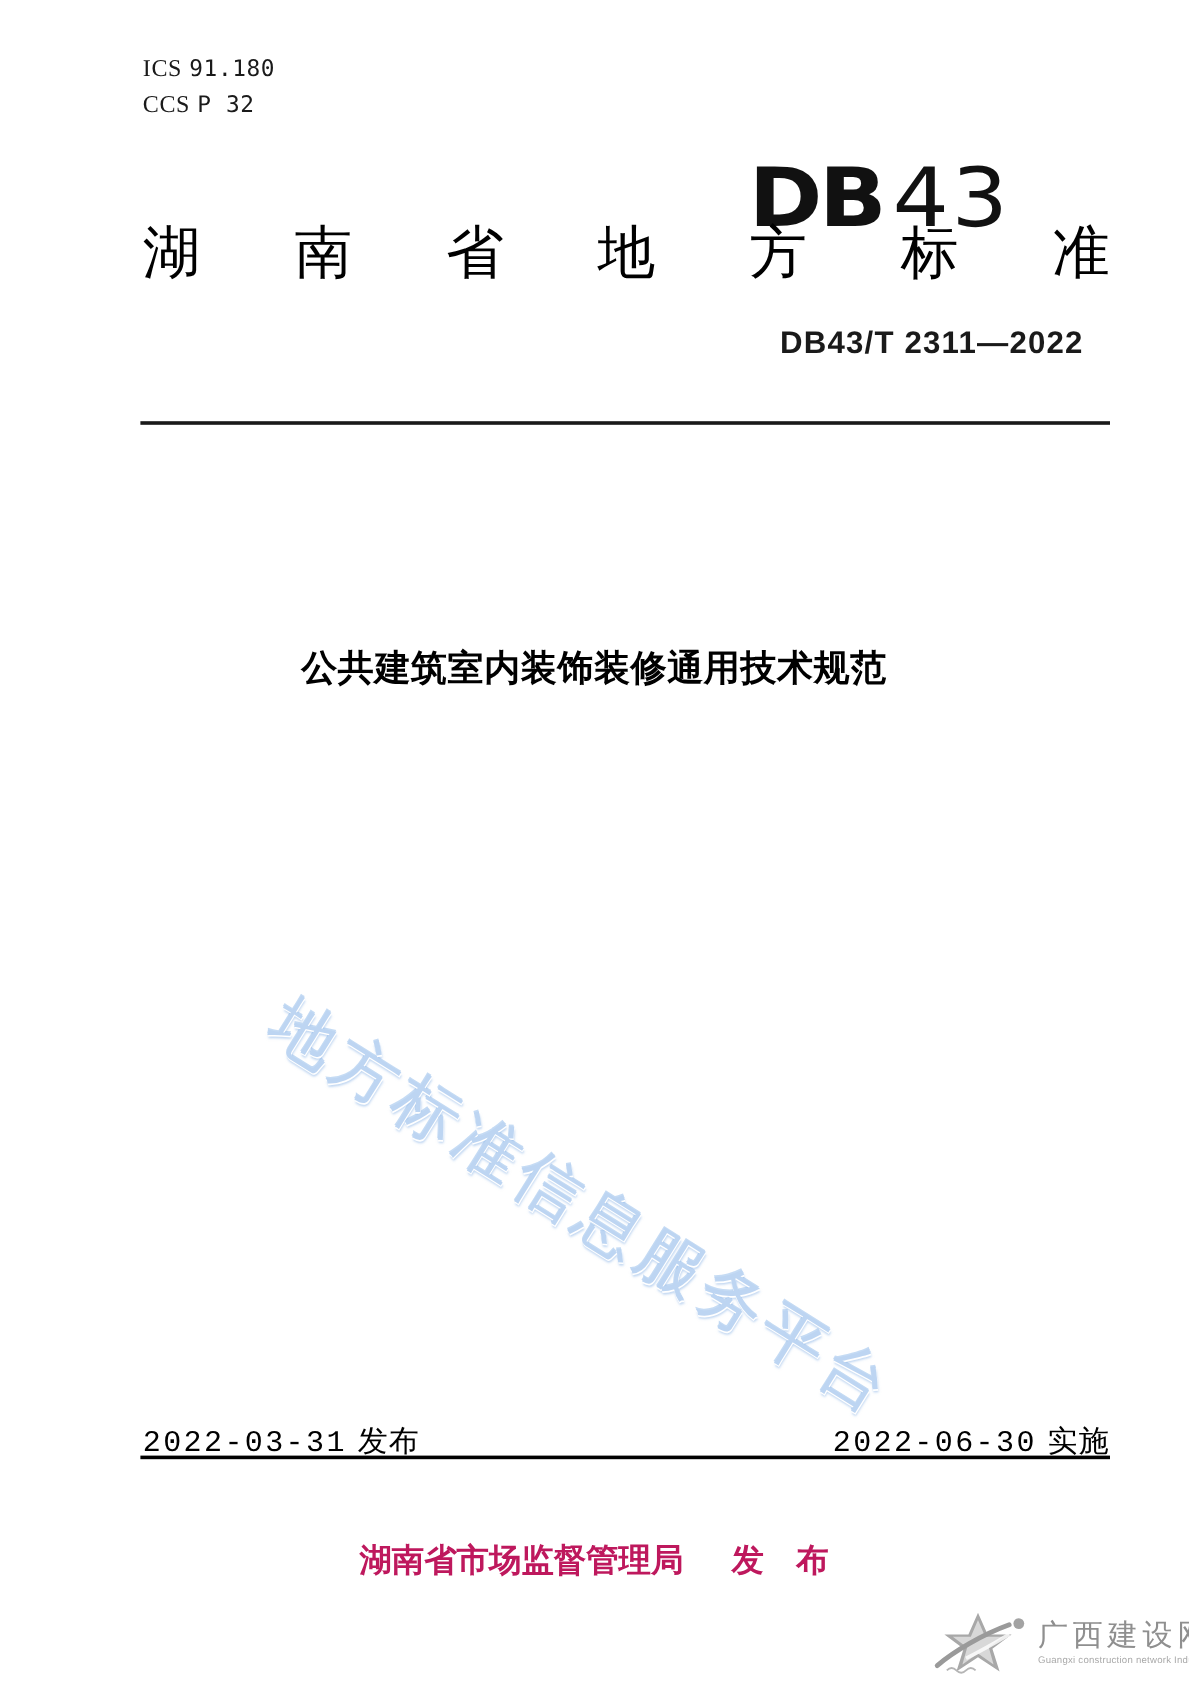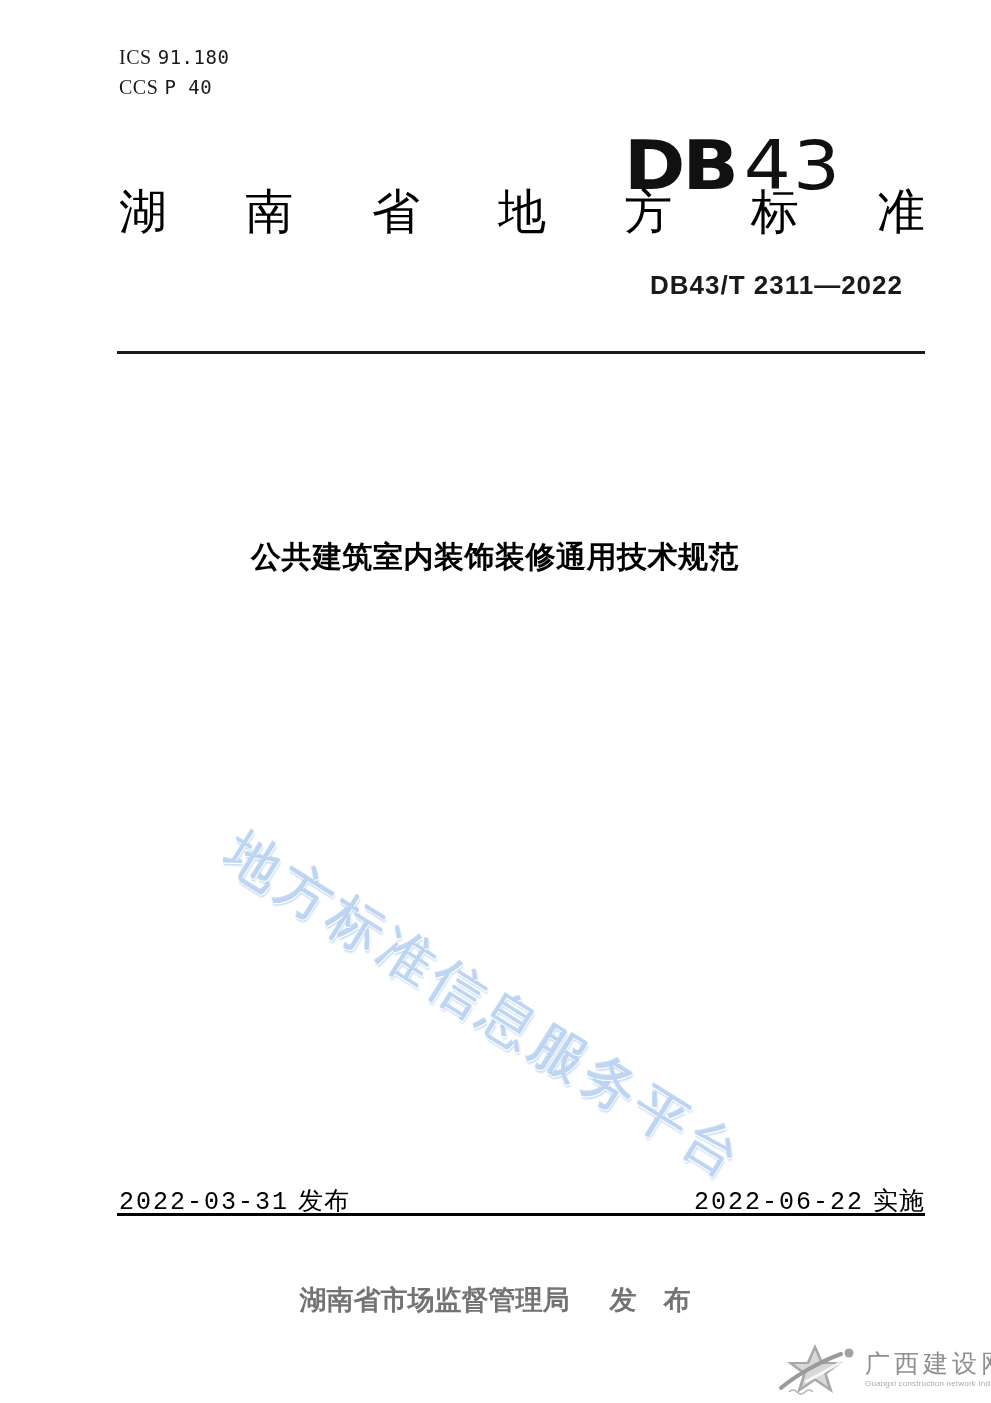--- a/index.html
+++ b/index.html
@@ -154,21 +154,21 @@
   .publisher-row {
     position: absolute;
     left: 92px;
     top: 1282px;
     width: 806px;
     display: flex;
     justify-content: center;
     column-gap: 40px;
     font-size: 27px;
     font-weight: 700;
-    color: #737373;
+    color: #be185d;
     white-space: nowrap;
   }
 
   
   .site-logo {
     position: absolute;
     left: 775px;
     top: 1338px;
     width: 212px;
     height: 62px;
@@ -199,21 +199,21 @@
 <div class="page">
 
   <div class="code-line ics">
     <span class="code-label">ICS</span>
     <span> </span>
     <span class="code-value">91.180</span>
   </div>
   <div class="code-line ccs">
     <span class="code-label">CCS</span>
     <span> </span>
-    <span class="code-value">P 40</span>
+    <span class="code-value">P 32</span>
   </div>
 
   <div class="db-logo">
     <span class="db">DB</span>
     <span class="num">43</span>
   </div>
 
   <div class="standard-type">
       <span>湖</span>
       <span>南</span>
@@ -231,21 +231,21 @@
   <div class="title-cn">公共建筑室内装饰装修通用技术规范</div>
 
   <div class="watermark">地方标准信息服务平台</div>
 
   <div class="dates-row">
     <div class="date-cell">
       <span class="date-num">2022-03-31</span>
       <span class="date-label">发布</span>
     </div>
     <div class="date-cell">
-      <span class="date-num">2022-06-22</span>
+      <span class="date-num">2022-06-30</span>
       <span class="date-label">实施</span>
     </div>
   </div>
 
   <div class="rule rule-bottom"></div>
 
   <div class="publisher-row">
     <span>湖南省市场监督管理局</span>
     <span>发　布</span>
   </div>

